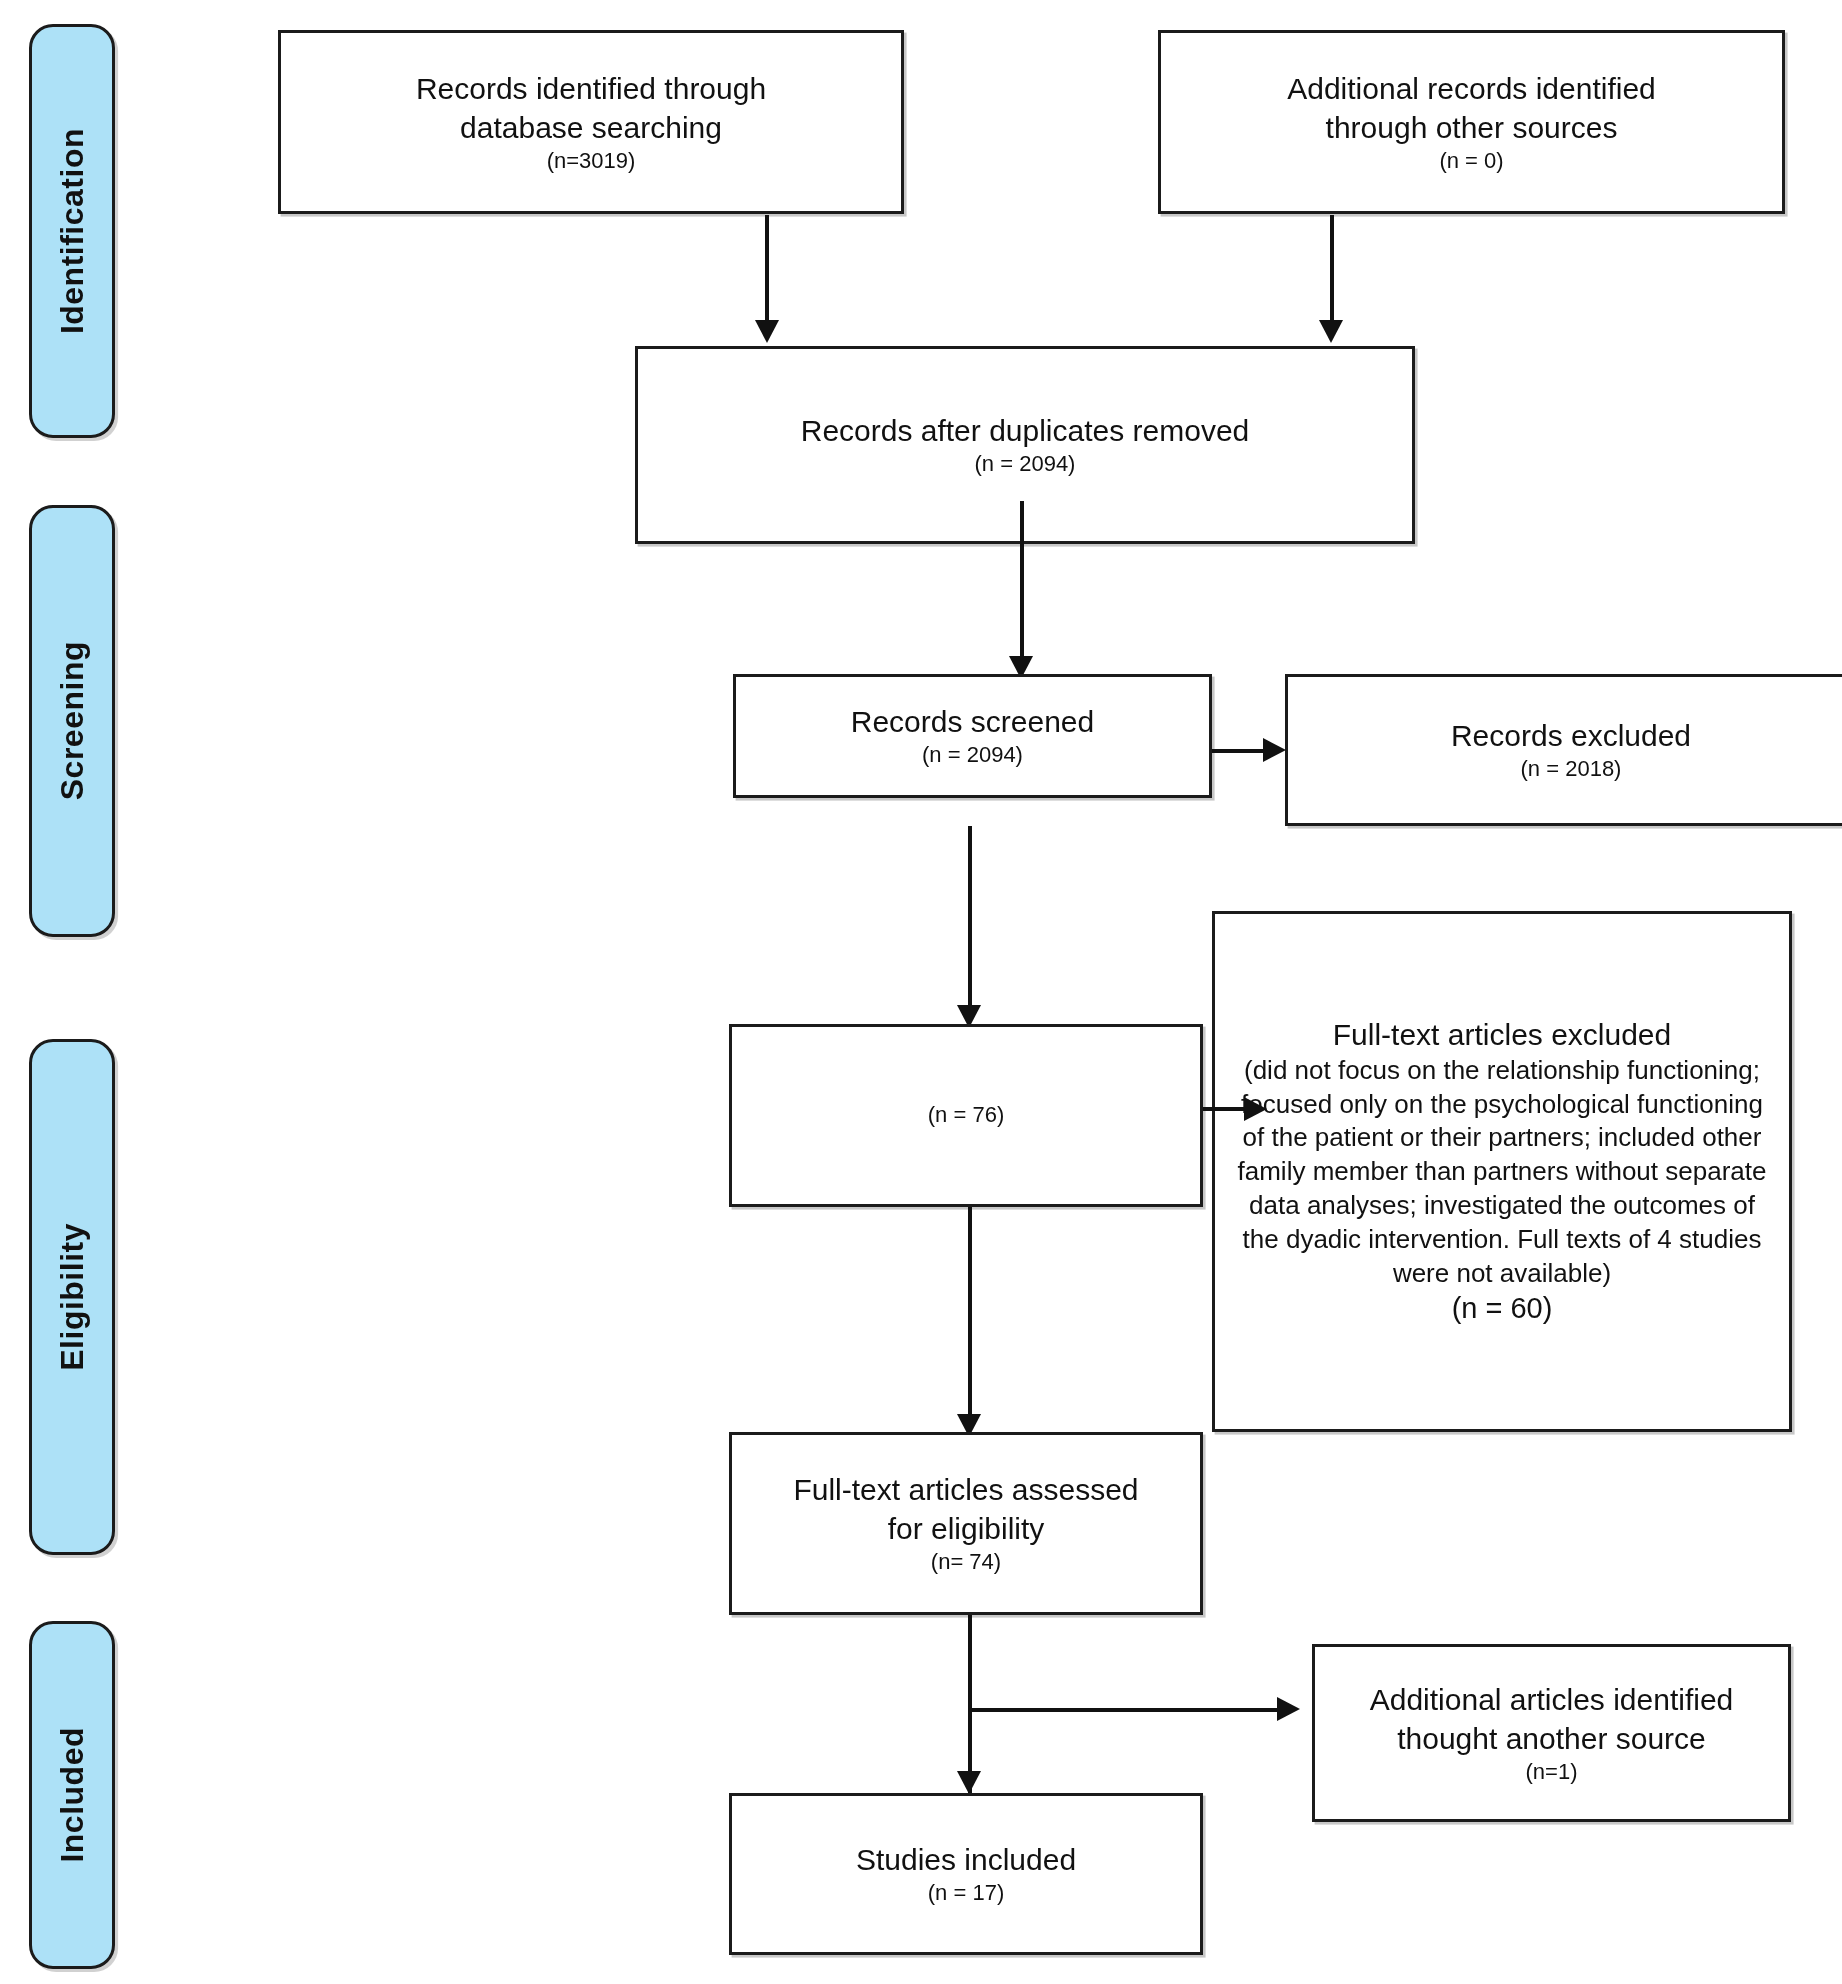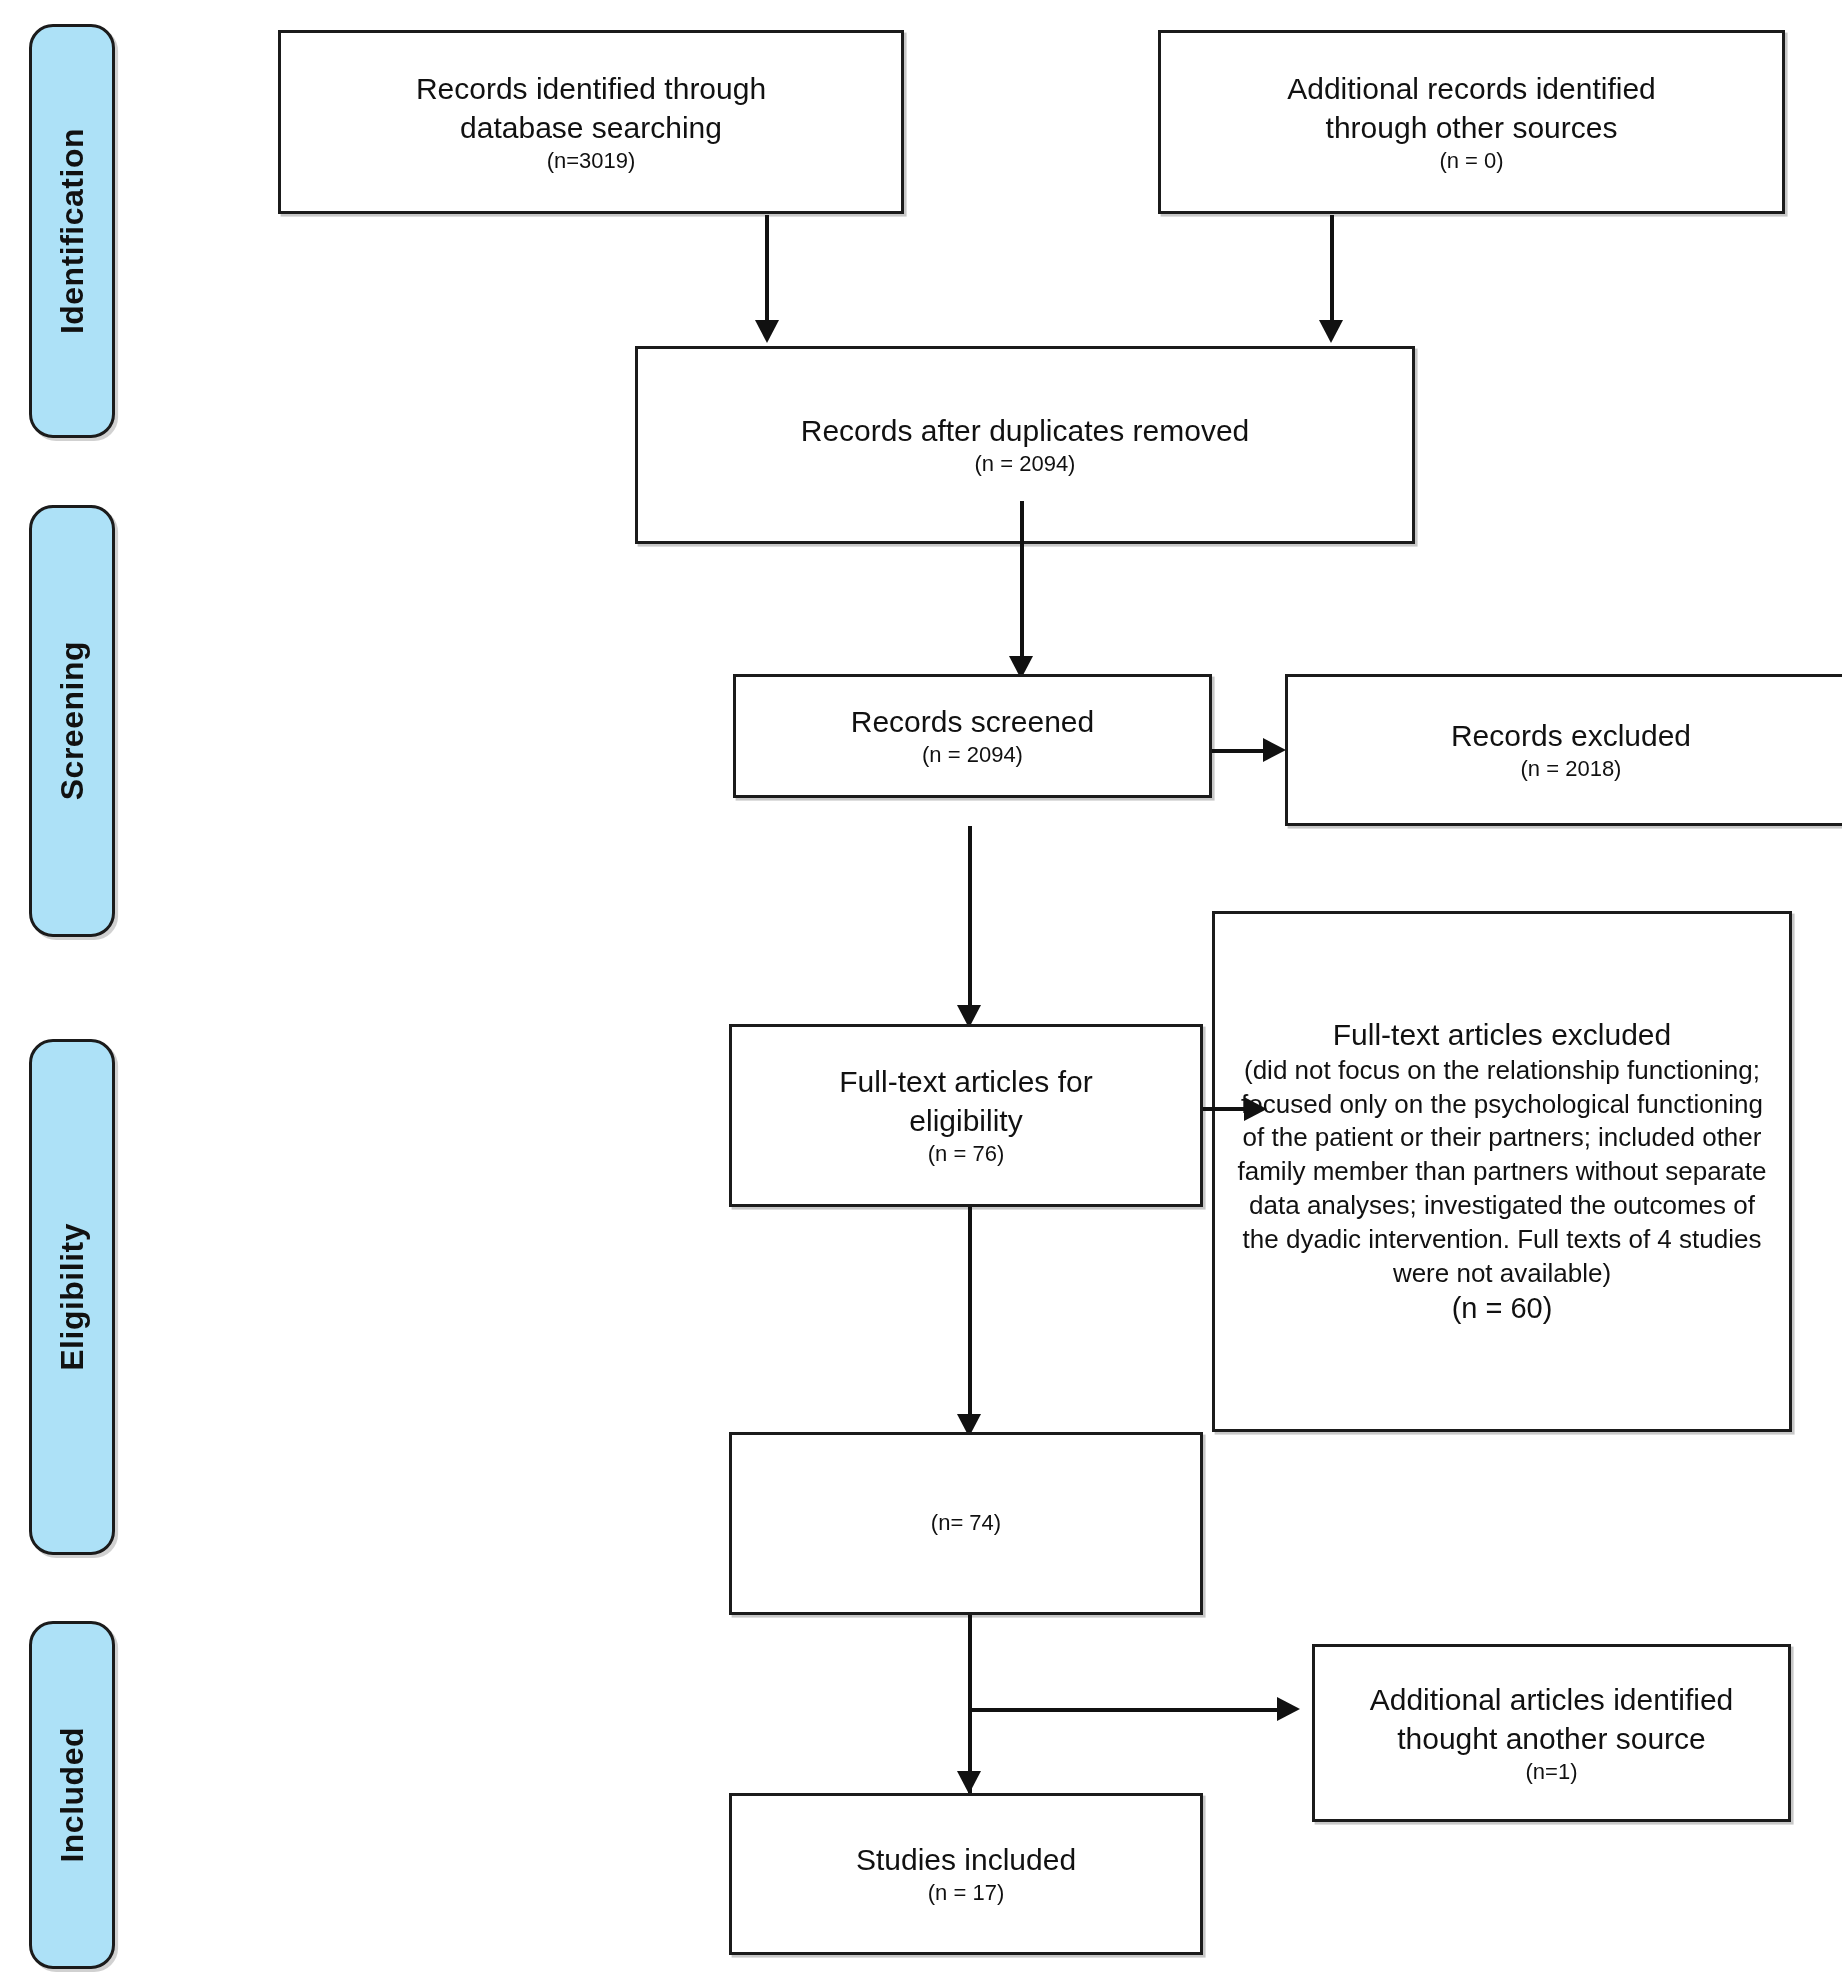--- a/index.html
+++ b/index.html
@@ -162,38 +162,38 @@
     <div class="count">(n = 2018)</div>
   </div>
 
   <div class="hline" style="left:1212px; top:749px; width:53px;"></div>
   <div class="arrow-right" style="left:1263px; top:738px;"></div>
 
   <div class="vline" style="left:968px; top:826px; height:181px;"></div>
   <div class="arrow-down" style="left:957px; top:1005px;"></div>
 
   <div class="flow-box" style="left:729px; top:1024px; width:474px; height:183px;">
-    <div class="line">Full-text articles for
-eligibility</div>
     <div class="count">(n = 76)</div>
   </div>
 
   <div class="flow-box dense" style="left:1196px; top:911px; width:580px; height:521px; padding:9.4px 13.6px;margin-left:16px;">
     <div class="title-line">Full-text articles excluded</div>
     <div class="line">(did not focus on the relationship functioning; focused only on the psychological functioning of the patient or their partners; included other family member than partners without separate data analyses; investigated the outcomes of the dyadic intervention. Full texts of 4 studies were not available)</div>
     <div class="count">(n = 60)</div>
   </div>
 
   <div class="hline" style="left:1203px; top:1107px; width:43px;"></div>
   <div class="arrow-right" style="left:1244px; top:1097px;"></div>
 
   <div class="vline" style="left:968px; top:1207px; width:3.7px; height:212px;"></div>
   <div class="arrow-down" style="left:957px; top:1414px;"></div>
 
   <div class="flow-box" style="left:729px; top:1432px; width:474px; height:183px;">
+    <div class="line">Full-text articles assessed
+for eligibility</div>
     <div class="count">(n= 74)</div>
   </div>
 
   <div class="flow-box" style="left:1312px; top:1644px; width:479px; height:178px;">
     <div class="line">Additional articles identified
 thought another source</div>
     <div class="count">(n=1)</div>
   </div>
 
   <div class="vline" style="left:968px; top:1615px; height:181px;"></div>

